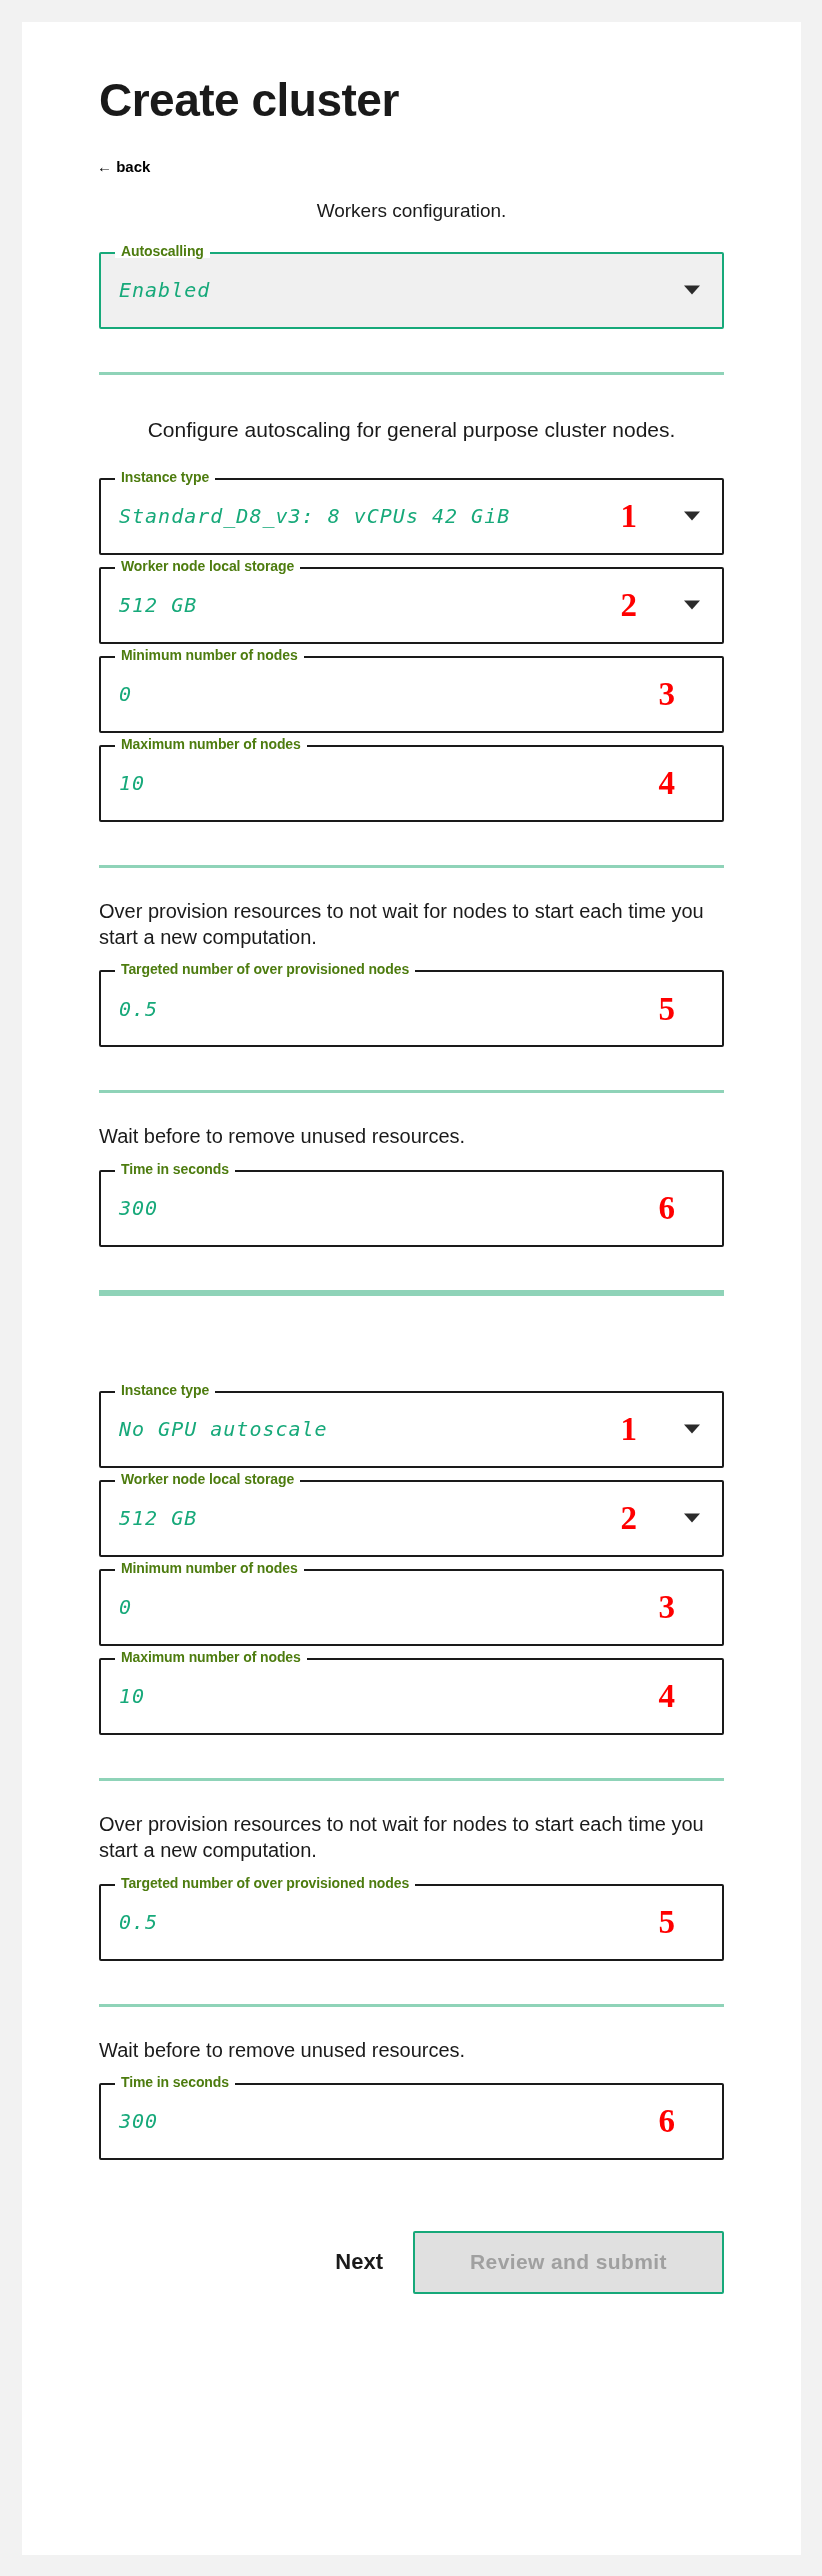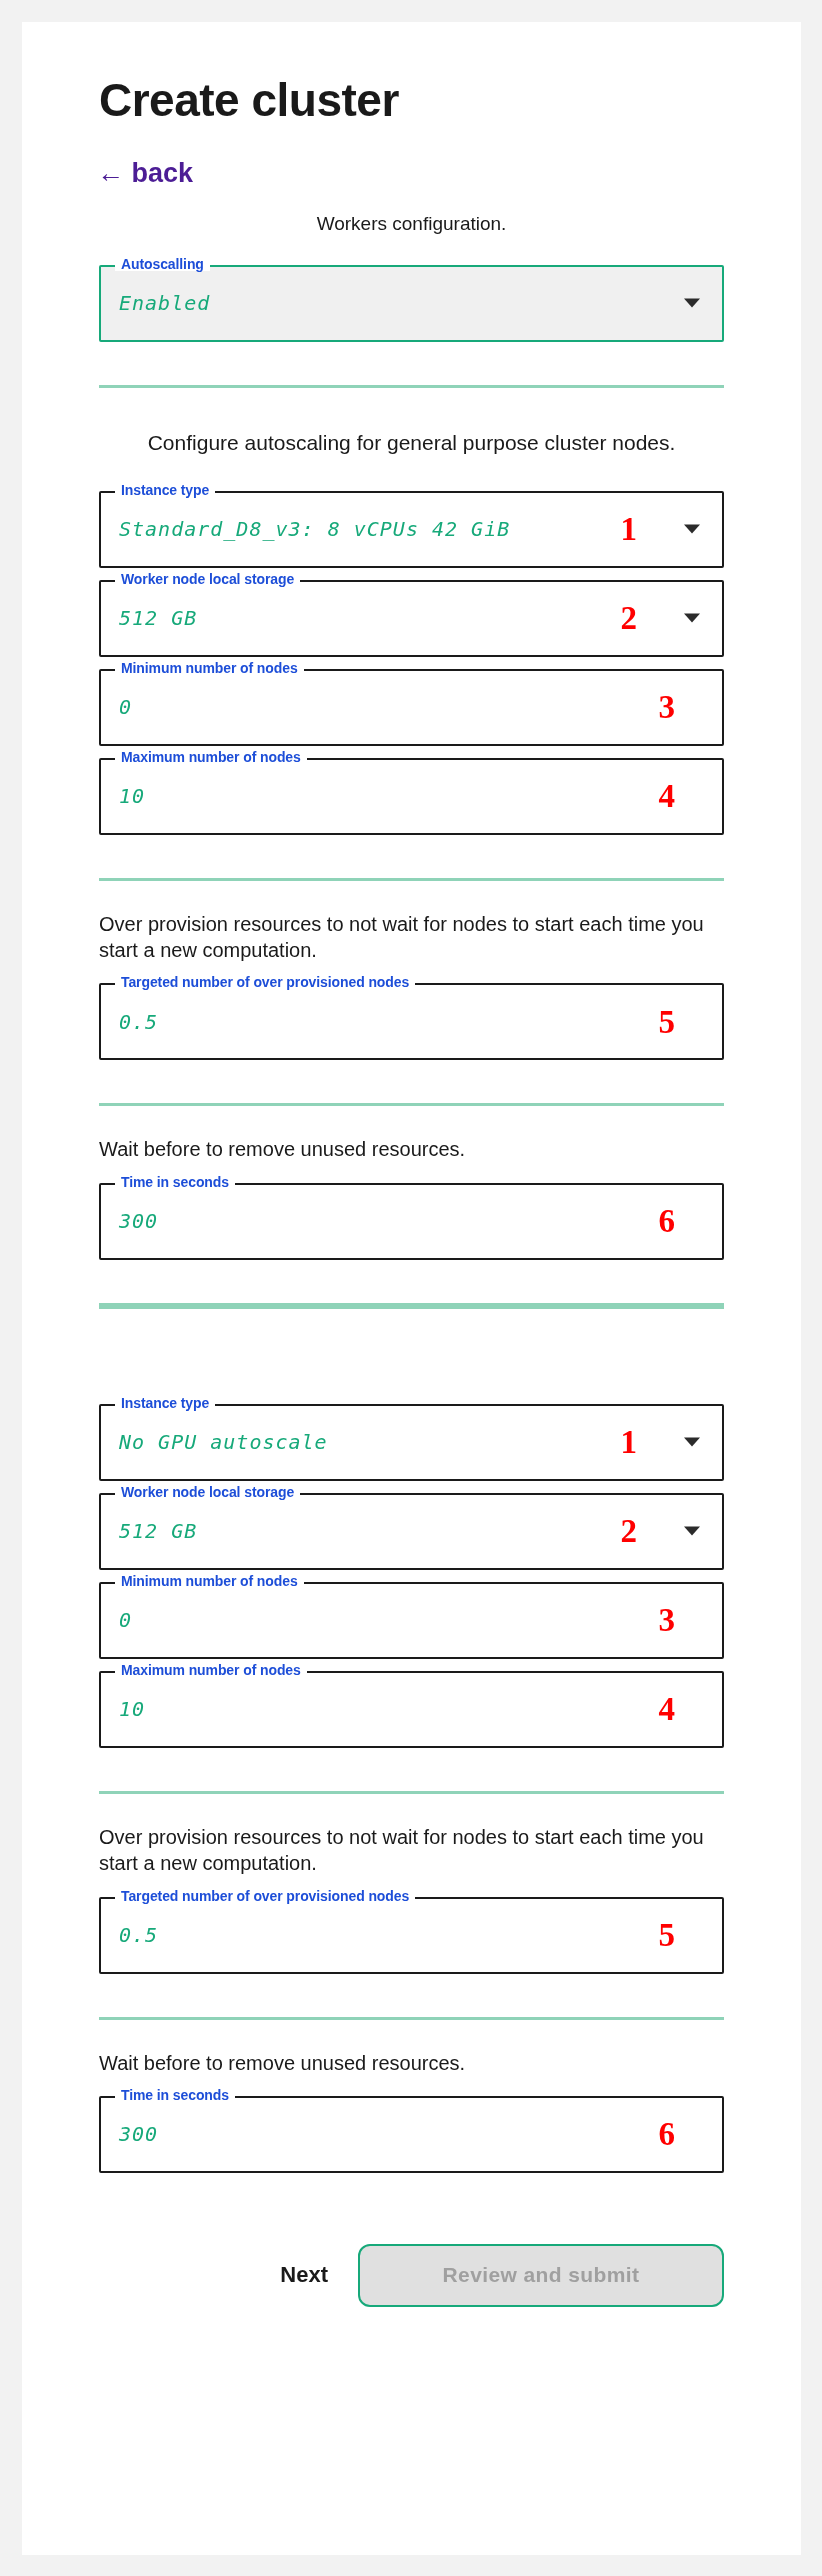--- a/index.html
+++ b/index.html
@@ -33,23 +33,23 @@
     font-weight: 800;
     letter-spacing: -0.5px;
     color: #1a1a1a;
     padding-top: 53px;
     line-height: 1.1;
   }
 
   .back-link {
     margin-top: 32px;
     margin-left: -2px;
-    font-size: 27px;
-    font-weight: 700;
-    color: #4c1d95;
+    font-size: 15px;
+    font-weight: 700;
+    color: #000000;
     display: inline-block;
     cursor: pointer;
   }
 
   .subtitle {
     text-align: center;
     font-size: 19px;
     color: #1a1a1a;
     margin-top: 24px;
     font-weight: 400;
@@ -87,21 +87,21 @@
   }
 
   .field .legend {
     position: absolute;
     top: -10px;
     left: 14px;
     background: #ffffff;
     padding: 0 6px;
     font-size: 14px;
     font-weight: 700;
-    color: #1d4ed8;
+    color: #4d7c0f;
     letter-spacing: -0.1px;
     white-space: nowrap;
     line-height: 1;
   }
 
   .field.filled .legend { background: #ffffff; }
 
   .field .value {
     font-family: "DejaVu Sans Mono", monospace;
     font-size: 20px;
@@ -151,25 +151,25 @@
     justify-content: flex-end;
     gap: 30px;
   }
   .next-label {
     font-size: 22px;
     font-weight: 700;
     color: #1a1a1a;
     cursor: pointer;
   }
   .submit-btn {
-    width: 366px;
+    width: 311px;
     height: 63px;
     background: #e0e0e0;
     border: 2px solid #17a97a;
-    border-radius: 12px;
+    border-radius: 2px;
     color: #a0a0a0;
     font-size: 21px;
     font-weight: 700;
     letter-spacing: 0.4px;
     font-family: "Liberation Sans", sans-serif;
     cursor: pointer;
   }
   .sp-12 { height: 12px; }
   .sp-20 { height: 20px; }
   .sp-30 { height: 30px; }

